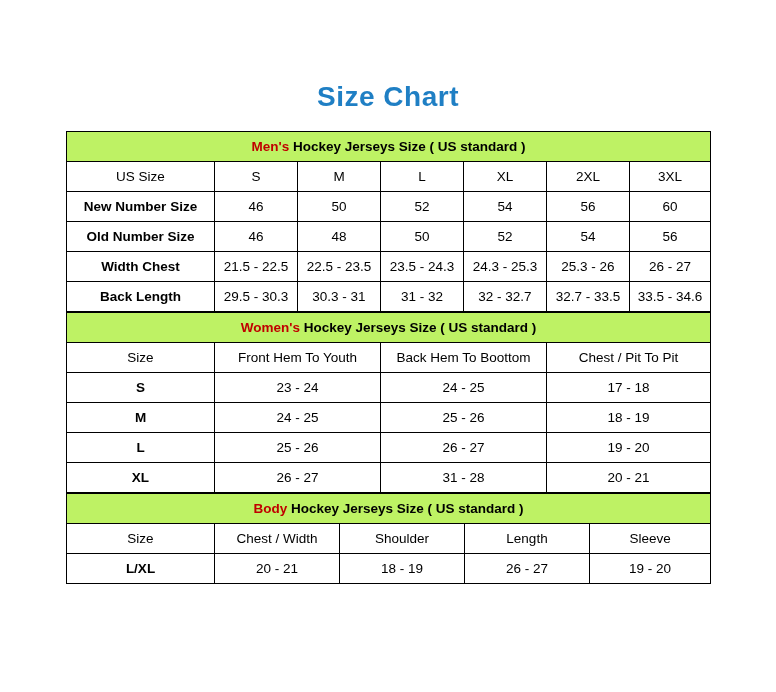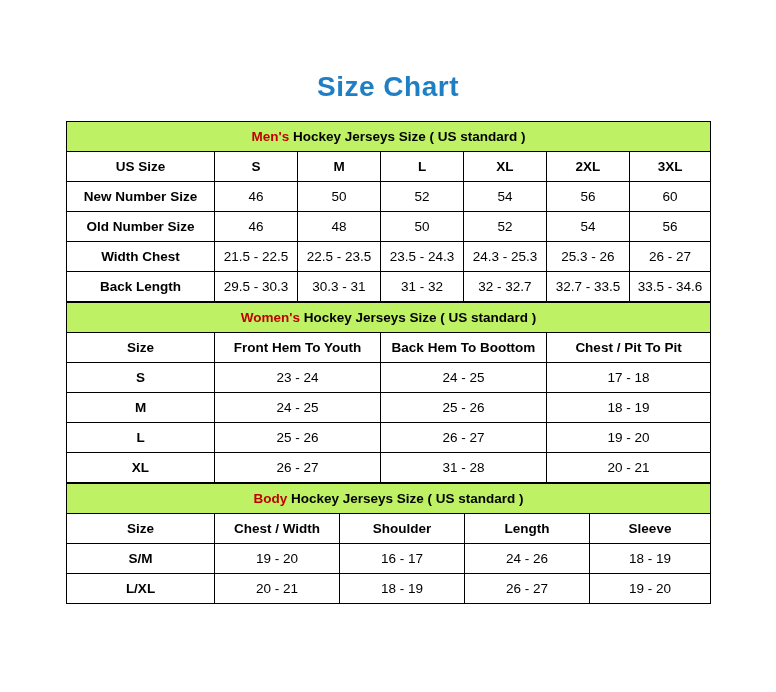--- a/index.html
+++ b/index.html
@@ -12,21 +12,21 @@
     height: 692px;
     font-family: "Liberation Sans", sans-serif;
     color: #000000;
     position: relative;
     overflow: hidden;
   }
   .page {
     width: 776px;
     height: 536px;
     box-sizing: border-box;
-    padding: 4px;
+    padding: 14px;
   }
   .title {
     text-align: center;
     color: #1f7fc4;
     font-size: 28px;
     font-weight: bold;
     letter-spacing: 0.5px;
     margin: 0;
     padding-top: 68px;
     padding-bottom: 18px;
@@ -53,21 +53,21 @@
   td.banner {
     background: #bef264;
     font-weight: bold;
     font-size: 14.5px;
     height: 30px;
   }
   td.banner .hl-men { color: #c00000; }
   td.banner .hl-women { color: #c00000; }
   td.banner .hl-youth { color: #c00000; }
   td.hdr {
-    font-weight: bold;
+    font-weight: normal;
   }
   td.rowlabel {
     font-weight: bold;
   }
   td.bold {
     font-weight: bold;
   }
 </style>
 </head>
 <body>
@@ -197,27 +197,20 @@
           <td class="banner" colspan="5"><span class="hl-youth">Body</span><span> Hockey Jerseys Size ( US standard )</span></td>
         </tr>
         <tr>
           <td class="hdr">Size</td>
           <td class="hdr">Chest / Width</td>
           <td class="hdr">Shoulder</td>
           <td class="hdr">Length</td>
           <td class="hdr">Sleeve</td>
         </tr>
         <tr>
-          <td class="bold">S/M</td>
-          <td>19 - 20</td>
-          <td>16 - 17</td>
-          <td>24 - 26</td>
-          <td>18 - 19</td>
-        </tr>
-        <tr>
           <td class="bold">L/XL</td>
           <td>20 - 21</td>
           <td>18 - 19</td>
           <td>26 - 27</td>
           <td>19 - 20</td>
         </tr>
       </tbody>
     </table>
 
   </div>

